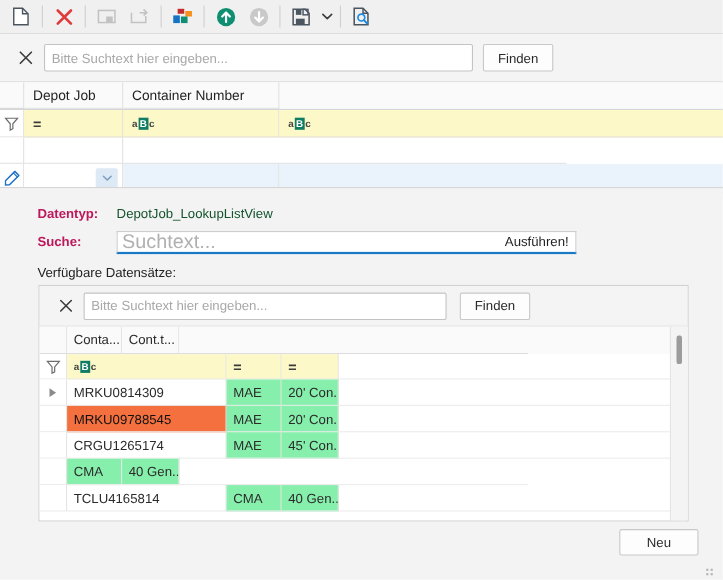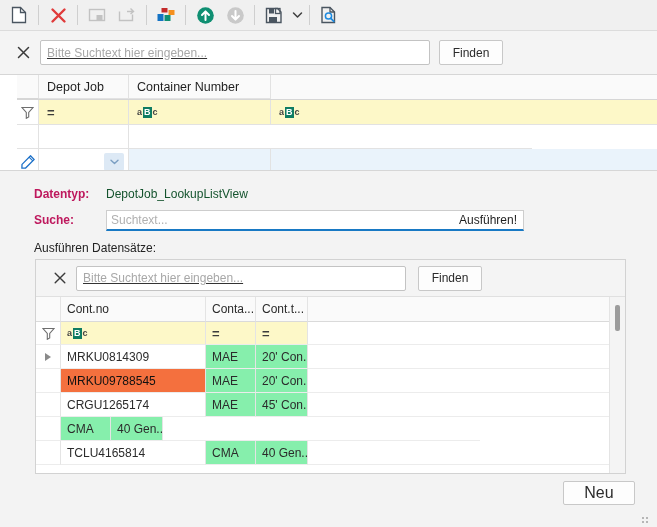--- a/index.html
+++ b/index.html
@@ -55,41 +55,39 @@
   .search-input {
     height: 25px;
     border: 1px solid #c3c3c3;
     background: #ffffff;
     border-radius: 2px;
     font-family: "Liberation Sans", sans-serif;
     font-size: 12px;
     color: #333;
     padding: 0 6px;
     outline: none;
-    text-decoration: underline;
   }
   .search-input::placeholder { color: #a8a8a8; }
   .btn {
     height: 25px;
     min-width: 64px;
     background: #fdfdfd;
     border: 1px solid #c8c8c8;
     border-radius: 2px;
     font-family: "Liberation Sans", sans-serif;
     font-size: 12px;
     color: #2b2b2b;
     cursor: pointer;
   }
 
   
   .maingrid {
     position: absolute; left: 0; top: 75px;
     width: 657px; height: 95px;
     background: #ffffff;
-    padding-left: 17px;
   }
   .mg-row { display: flex; width: 657px; }
   .mg-indicator {
     width: 22px; flex: 0 0 22px;
     border-right: 1px solid #e2e2e2;
     display: flex; align-items: center; justify-content: center;
     background: #ffffff;
   }
   .mg-cell {
     border-right: 1px solid #e2e2e2;
@@ -163,21 +161,21 @@
     height: 21px;
     background: #ffffff;
     border: 1px solid #cdcdcd;
     border-bottom: 2px solid #1879c4;
     display: flex; align-items: center;
   }
   .suche-input {
     flex: 1; border: none; outline: none;
     background: transparent;
     font-family: "Liberation Sans", sans-serif;
-    font-size: 12px; color: #0c4a6e;
+    font-size: 18px; color: #0c4a6e;
     padding-left: 4px;
   }
   .suche-input::placeholder { color: #b0b0b0; }
   .ausfuehren {
     font-size: 12px; color: #1f1f1f;
     padding-right: 6px;
     cursor: pointer;
   }
   .verfuegbar {
     margin-left: 34px; margin-top: 10px;
@@ -254,21 +252,21 @@
     cursor: pointer;
   }
 
   .neu-btn {
     position: absolute; right: 22px; bottom: 22px;
     width: 72px; height: 24px;
     background: #fdfdfd;
     border: 1px solid #c8c8c8;
     border-radius: 2px;
     font-family: "Liberation Sans", sans-serif;
-    font-size: 16px;
+    font-size: 12px;
     color: #2b2b2b;
     cursor: pointer;
   }
   .grip {
     position: absolute; right: 5px; bottom: 4px;
     width: 10px; height: 10px;
   }
   .grip i {
     position: absolute; width: 2px; height: 2px;
     background: #b6b6b6; display: block;
@@ -442,39 +440,38 @@
   </div>
 
   <div class="d-field suche-row">
     <span class="d-label">Suche:</span>
     <span class="suche-input-wrap">
       <input class="suche-input" placeholder="Suchtext..." style="">
       <span class="ausfuehren">Ausführen!</span>
     </span>
   </div>
 
-  <div class="verfuegbar">Ausführen Datensätze:</div>
+  <div class="verfuegbar">Verfügbare Datensätze:</div>
 
   <div class="inner-panel">
 
     <div class="inner-searchbar">
       <div class="x-close" style="margin-left:12px;width:24px;height:24px;">
         <svg width="12" height="12" viewBox="0 0 12 12">
           <path d="M1.2 1.2 L10.8 10.8 M10.8 1.2 L1.2 10.8" stroke="#3a3a3a" stroke-width="1.4" stroke-linecap="round"></path>
         </svg>
       </div>
       <input class="search-input" style="width: 330px; margin-left: 4px;" placeholder="Bitte Suchtext hier eingeben...">
       <button class="btn" style="margin-left:12px;">Finden</button>
     </div>
 
     <div class="inner-grid">
 
       <div class="ig-row ig-header">
         <div class="ig-ind"></div>
-        <div class="ig-cell ic-1">Cont.no</div>
         <div class="ig-cell ic-2">Conta...</div>
         <div class="ig-cell ic-3">Cont.t...</div>
         <div class="ig-cell ic-4"></div>
       </div>
 
       <div class="ig-row ig-filter">
         <div class="ig-ind">
           <svg width="13" height="13" viewBox="0 0 13 13">
             <path d="M1 1.5h11l-4.3 5v4.5l-2.4 1.3v-5.8z" fill="none" stroke="#6e6e6e" stroke-width="1.1"></path>
           </svg>

